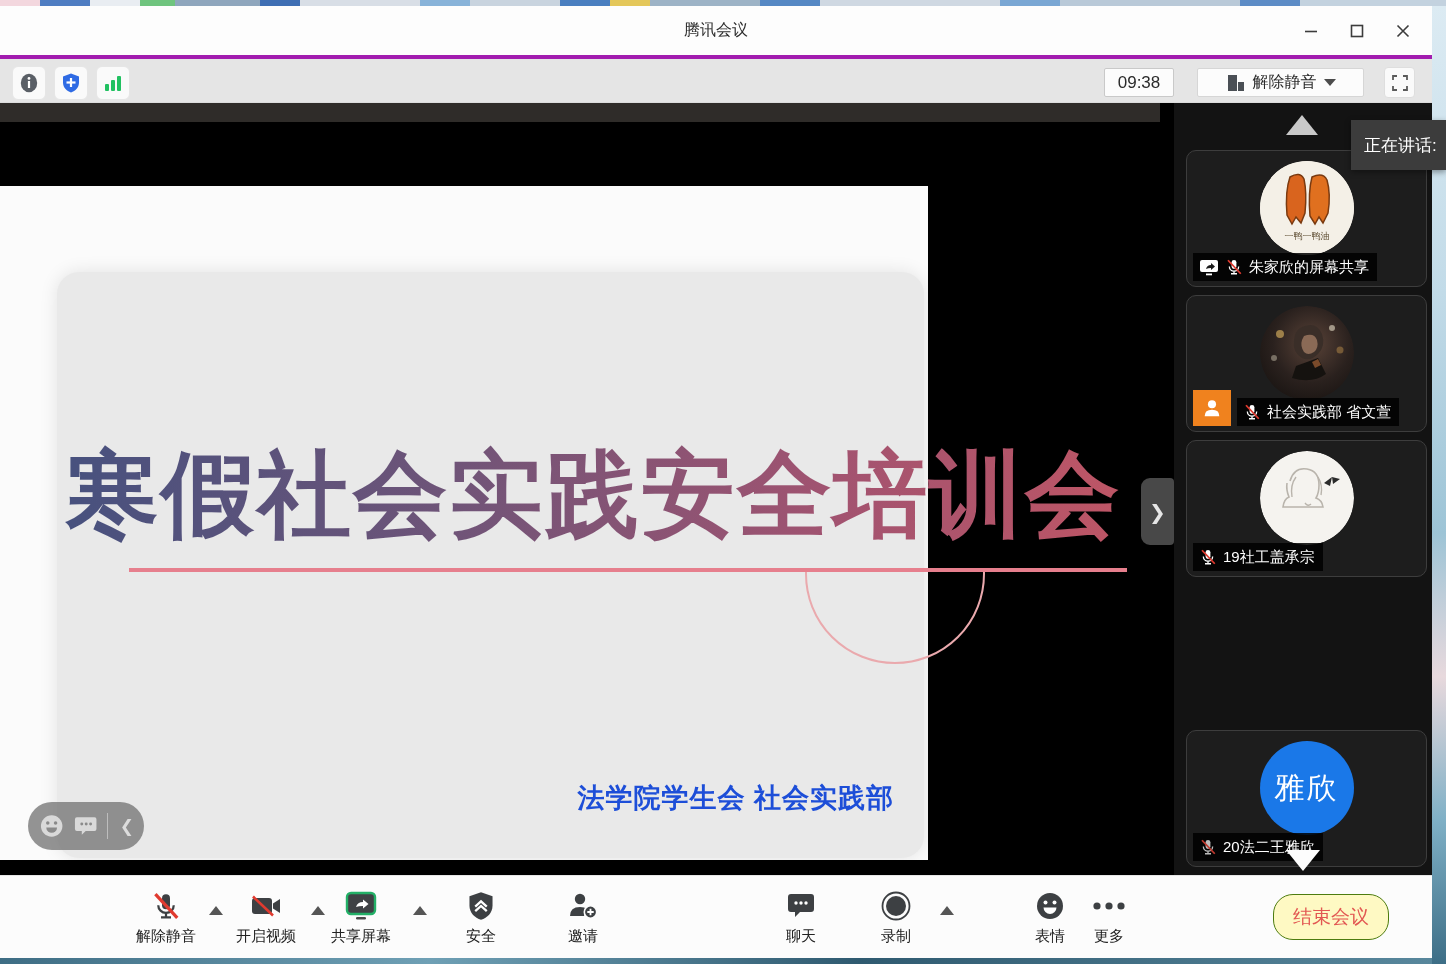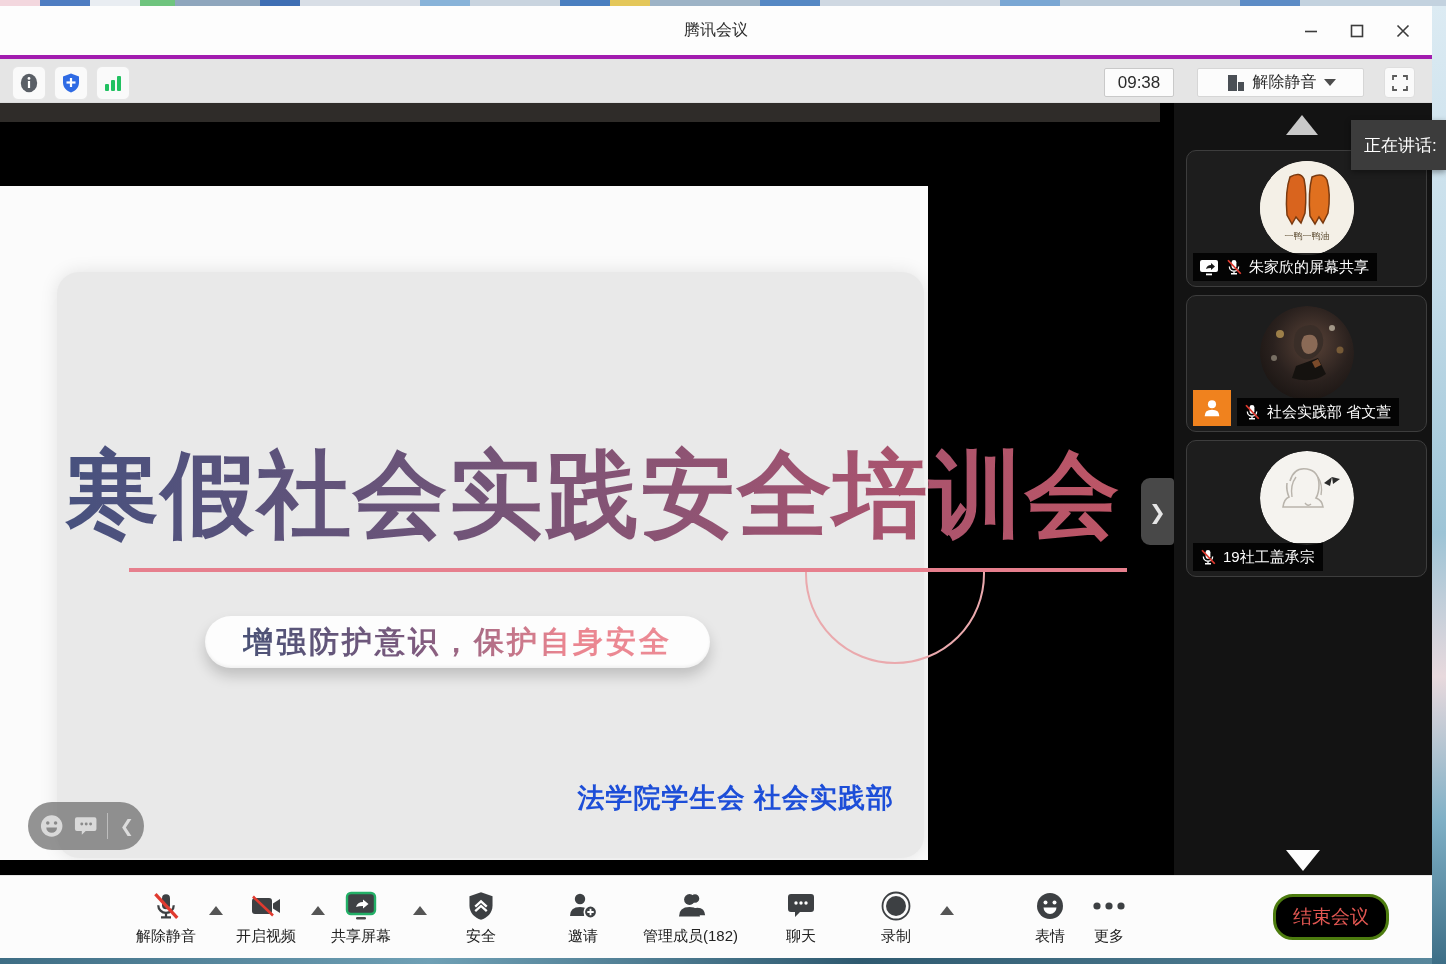--- a/index.html
+++ b/index.html
@@ -103,22 +103,22 @@
     background:#3c3c3c; color:#fff; font-size:17px; display:flex; align-items:center;
     padding:0 2px 0 13px; z-index:9; box-shadow:0 2px 6px rgba(0,0,0,0.4);margin-left:39px; }
 
   
   .bottombar { position:relative; height:83px; flex:0 0 83px; background:#fcfcfc; border-top:1px solid #e6e6e6; }
   .bb-item { position:absolute; top:14px; display:flex; flex-direction:column; align-items:center;
     gap:5px; color:#222; font-size:15px; }
   .bb-icon { height:32px; display:flex; align-items:center; justify-content:center; }
   .bb-caret { position:absolute; top:30px; width:0; height:0; border-left:7px solid transparent;
     border-right:7px solid transparent; border-bottom:9px solid #555; }
-  .end-btn { position:absolute; left:1273px; top:18px; width:116px; height:46px; background:#000000;
-    border:3px solid #4d7c0f; border-radius:20px; color:#e25752; font-size:19px;
+  .end-btn { position:absolute; left:1273px; top:18px; width:116px; height:46px; background:#fef9c3;
+    border:1px solid #4d7c0f; border-radius:20px; color:#e25752; font-size:19px;
     display:flex; align-items:center; justify-content:center; }
 
   svg { display:block; }
 </style>
 </head>
 <body>
 
 <div class="desk-top"></div>
 <div class="desk-right"></div>
 <div class="desk-bottom"></div>
@@ -189,23 +189,20 @@
   <div class="content">
 
     <div class="stage">
       <div class="screen-top-strip"></div>
       <div class="letterbox"></div>
       <div class="shared">
         <div class="slide-card">
           <div class="slide-title">寒假社会实践安全培训会</div>
           <div class="slide-underline"></div>
           <div class="slide-arc"></div>
-          <div class="slide-pill">
-            <span>增强防护意识，保护自身安全</span>
-          </div>
           <div class="slide-dept">法学院学生会 社会实践部</div>
         </div>
       </div>
 
       <div class="emoji-bar">
         <svg width="28" height="28" viewBox="0 0 28 28">
           <circle cx="14" cy="14" r="11" fill="#d9d9d9"></circle>
           <circle cx="10" cy="11" r="1.8" fill="#8a8a8a"></circle>
             <circle cx="18" cy="11" r="1.8" fill="#8a8a8a"></circle>
           <path d="M8.5 15.5a5.5 5.5 0 0 0 11 0z" fill="#8a8a8a"></path>
@@ -312,20 +309,36 @@
                 <path d="M5.8 11.3a6.2 6.2 0 0 0 12.4 0" fill="none" stroke="#fff" stroke-width="1.8"></path>
                 <path d="M12 17.5v3.3 M8 21h8" stroke="#fff" stroke-width="1.8"></path>
                 <path d="M4 3 21 21" stroke="#e03a2f" stroke-width="2.4"></path>
               </svg>
           </span>
           <span>19社工盖承宗</span>
         </div>
       </div>
 
 
+      <div class="tile" style="top:627px">
+        <div class="avatar avatar-blue">
+          <span>雅欣</span>
+        </div>
+        <div class="name-bar">
+          <span class="mini-icon">
+            <svg width="18" height="18" viewBox="0 0 24 24">
+                <path d="M12 2.5a3.2 3.2 0 0 1 3.2 3.2v5.6a3.2 3.2 0 0 1-6.4 0V5.7A3.2 3.2 0 0 1 12 2.5z" fill="#bdbdbd"></path>
+                <path d="M5.8 11.3a6.2 6.2 0 0 0 12.4 0" fill="none" stroke="#bdbdbd" stroke-width="1.8"></path>
+                <path d="M12 17.5v3.3 M8 21h8" stroke="#bdbdbd" stroke-width="1.8"></path>
+                <path d="M4 3 21 21" stroke="#c03a2f" stroke-width="2.4"></path>
+              </svg>
+          </span>
+          <span>20法二王雅欣</span>
+        </div>
+      </div>
 
       <div class="scroll-down"></div>
     </div>
   </div>
 
   <div class="bottombar">
 
     <div class="bb-item" style="left:127px;width:78px">
       <div class="bb-icon">
         <svg width="30" height="30" viewBox="0 0 24 24">
@@ -378,31 +391,20 @@
         <svg width="32" height="30" viewBox="0 0 32 30">
             <circle cx="13" cy="8" r="5.2" fill="#3d4043"></circle>
             <path d="M3 25q0-9 10-9 4.5 0 7 2l-3 7z" fill="#3d4043"></path>
             <circle cx="23.5" cy="21" r="6.2" fill="#3d4043" stroke="#fcfcfc" stroke-width="1.6"></circle>
             <path d="M23.5 17.8v6.4 M20.3 21h6.4" stroke="#fff" stroke-width="1.8"></path>
           </svg>
       </div>
       <span>邀请</span>
     </div>
 
-    <div class="bb-item" style="left:633px;width:115px">
-      <div class="bb-icon">
-        <svg width="32" height="30" viewBox="0 0 32 30">
-            <circle cx="20" cy="7.5" r="5" fill="#3d4043" stroke="#fcfcfc" stroke-width="1.4"></circle>
-            <path d="M13 25q0-9 9.5-9 8 0 8.5 9z" fill="#3d4043" stroke="#fcfcfc" stroke-width="1.4"></path>
-            <circle cx="14.5" cy="8.5" r="5.4" fill="#3d4043"></circle>
-            <path d="M4 25.5q0-9.5 10.5-9.5 10 0 10.5 9.5z" fill="#3d4043"></path>
-          </svg>
-      </div>
-      <span>管理成员(182)</span>
-    </div>
 
     <div class="bb-item" style="left:770px;width:62px">
       <div class="bb-icon">
         <svg width="30" height="28" viewBox="0 0 30 28">
             <path d="M5 2h20a3 3 0 0 1 3 3v12a3 3 0 0 1-3 3H14l-5 5v-5H5a3 3 0 0 1-3-3V5a3 3 0 0 1 3-3z" fill="#3d4043"></path>
             <circle cx="10" cy="11" r="1.7" fill="#fff"></circle>
             <circle cx="15" cy="11" r="1.7" fill="#fff"></circle>
             <circle cx="20" cy="11" r="1.7" fill="#fff"></circle>
           </svg>
       </div>

